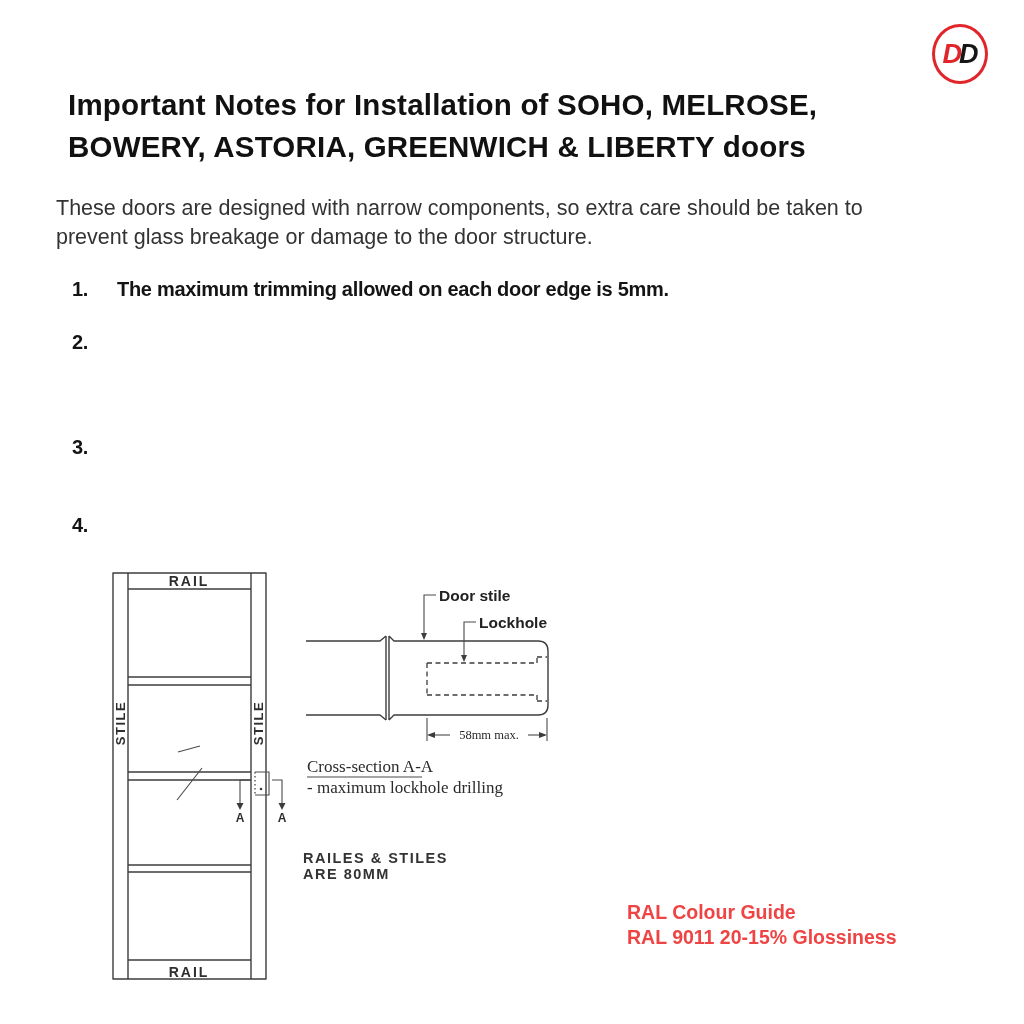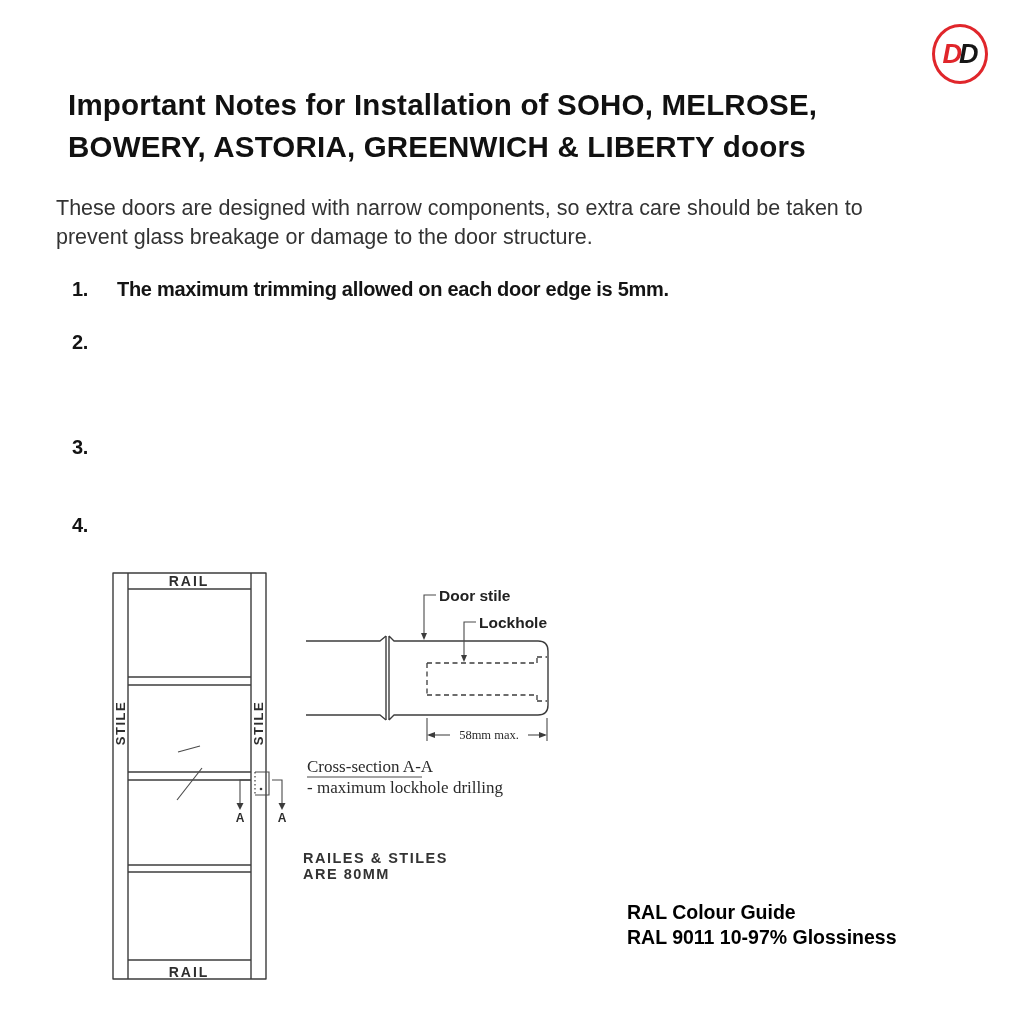--- a/index.html
+++ b/index.html
@@ -36,21 +36,21 @@
   .dash{stroke:#3c3c3c;stroke-width:1.3;fill:none;stroke-dasharray:5 3.5;}
   .dots{stroke:#3c3c3c;stroke-width:1.2;fill:none;stroke-dasharray:1.5 2.5;}
   .ah{fill:#3c3c3c;stroke:none;}
   .t-cad{font-family:"Liberation Sans",sans-serif;font-weight:700;fill:#2e2e2e;}
   .t-label{font-family:"Liberation Sans",sans-serif;font-weight:600;fill:#222;font-size:15.5px;}
   .t-serif{font-family:"Liberation Serif",serif;fill:#2b2b2b;font-size:17px;}
   .t-dim{font-family:"Liberation Serif",serif;fill:#2b2b2b;font-size:12.5px;}
   .t-note{font-family:"Liberation Sans",sans-serif;font-weight:700;fill:#333;font-size:14.5px;letter-spacing:1.5px;}
 
   
-  .ral{position:absolute;left:627px;top:900px;font-size:19.5px;line-height:24.5px;color:#000000;}
+  .ral{position:absolute;left:627px;top:900px;font-size:19.5px;line-height:24.5px;color:#ef4444;}
   .ral .b{font-weight:700;}
 </style>
 </head>
 <body>
 
 <div class="page">
 
   <div class="logo">
     <span class="d d1">D</span>
       <span class="d d2">D</span>
@@ -166,16 +166,16 @@
       <line class="ln-thin" x1="217" y1="227" x2="332" y2="227"></line>
       <text class="t-serif" x="217" y="243">- maximum lockhole drilling</text>
 
       <text class="t-note" x="213" y="313">RAILES &amp; STILES</text>
       <text class="t-note" x="213" y="329">ARE 80MM</text>
     </g>
   </svg>
 
   <div class="ral">
     <div class="b">RAL Colour Guide</div>
-    <div class="b">RAL 9011 10-97% Glossiness</div>
+    <div class="b">RAL 9011 20-15% Glossiness</div>
   </div>
 
 </div>
 
 </body></html>

